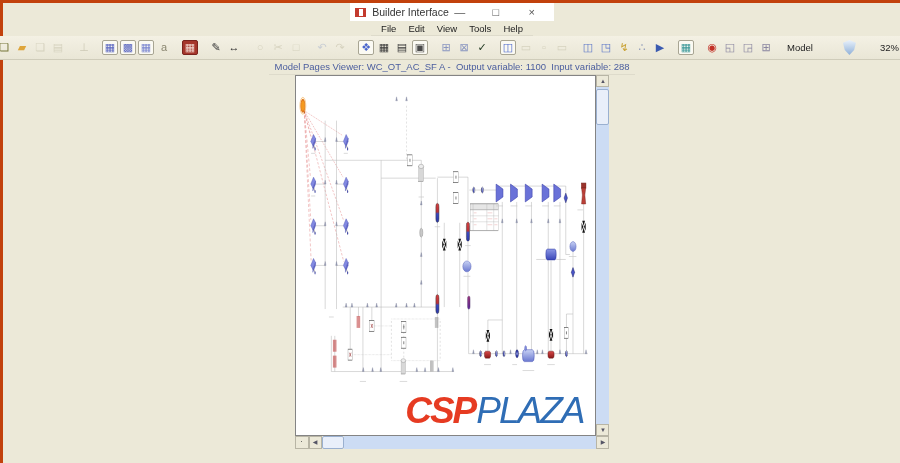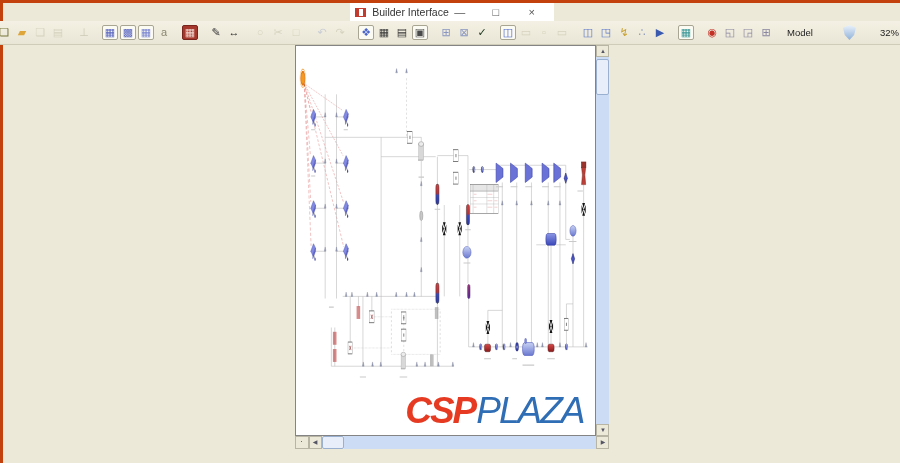--- a/index.html
+++ b/index.html
@@ -64,20 +64,27 @@
   <div class="titlebar">
     <div class="app-icon"></div>
     <span class="title">Builder Interface</span>
     <div class="winbtns">
       <span class="winbtn">—</span>
       <span class="winbtn">□</span>
       <span class="winbtn">×</span>
     </div>
   </div>
 
+  <nav class="menubar">
+      <span class="menu-item">File</span>
+      <span class="menu-item">Edit</span>
+      <span class="menu-item">View</span>
+      <span class="menu-item">Tools</span>
+      <span class="menu-item">Help</span>
+    </nav>
 
   <div class="toolbar">
     <div class="tbgroup">
         <span class="tbi" style="color: rgb(122, 122, 62);">❏</span>
         <span class="tbi" style="color: rgb(222, 165, 59);">▰</span>
         <span class="tbi dim" style="color: rgb(184, 180, 154);">❏</span>
         <span class="tbi dim" style="color: rgb(184, 180, 154);">▤</span>
         <span class="tbi dim gap" style="color: rgb(168, 164, 138);">⊥</span>
         <span class="tbi frame gap" style="color: rgb(90, 102, 192);">▦</span>
         <span class="tbi frame" style="color: rgb(90, 102, 192);">▩</span>
@@ -115,20 +122,21 @@
           <span class="tbi" style="color: rgb(138, 134, 160);">◱</span>
           <span class="tbi" style="color: rgb(138, 134, 160);">◲</span>
           <span class="tbi" style="color: rgb(138, 134, 160);">⊞</span>
         </div>
       <span class="zoom-label">Model</span>
       <span class="shield"></span>
       <span class="zoom-value">32%</span>
     </div>
   </div>
 
+  <div class="infobar">Model Pages Viewer: WC_OT_AC_SF A -  Output variable: 1100  Input variable: 288</div>
 
 
   <div class="workspace">
     <div class="canvas-row">
       <div class="canvas">
 
         <svg viewBox="0 0 874 362" preserveAspectRatio="none">
           <defs>
             <linearGradient id="ghx" x1="0" y1="0" x2="0" y2="1">
               <stop offset="0" stop-color="#d84040"></stop>

